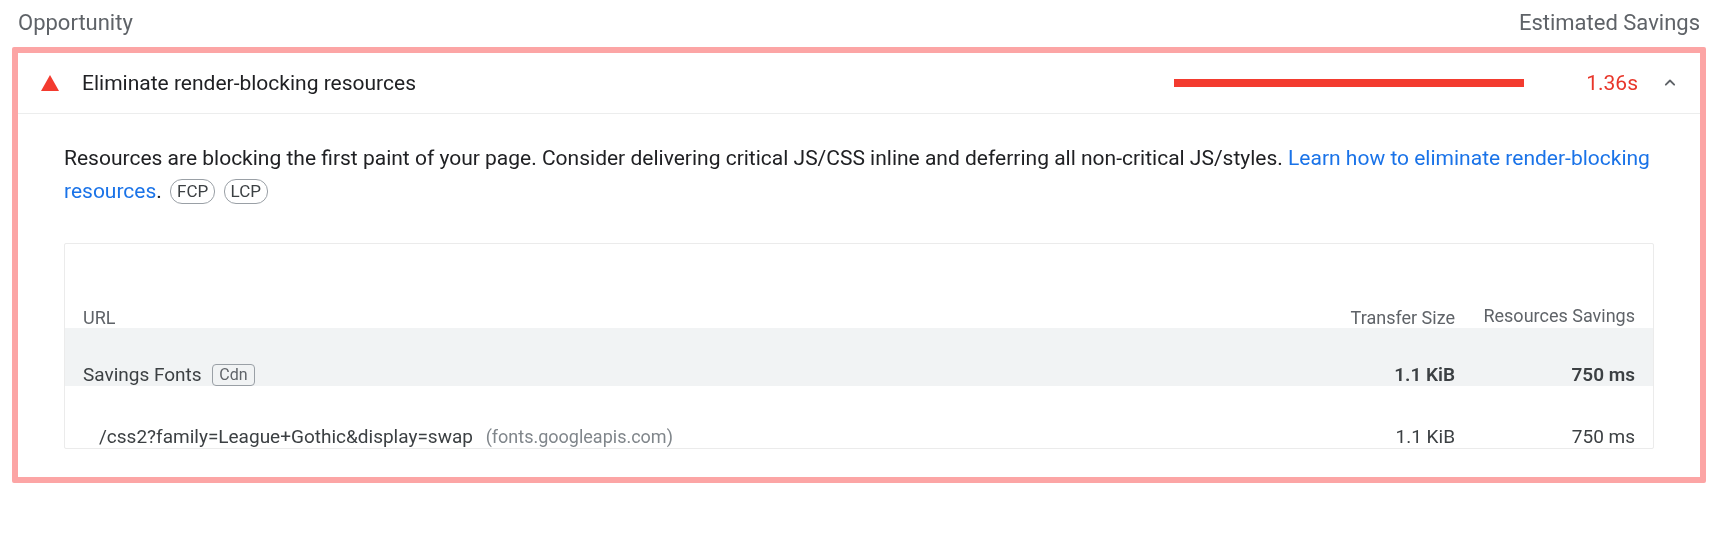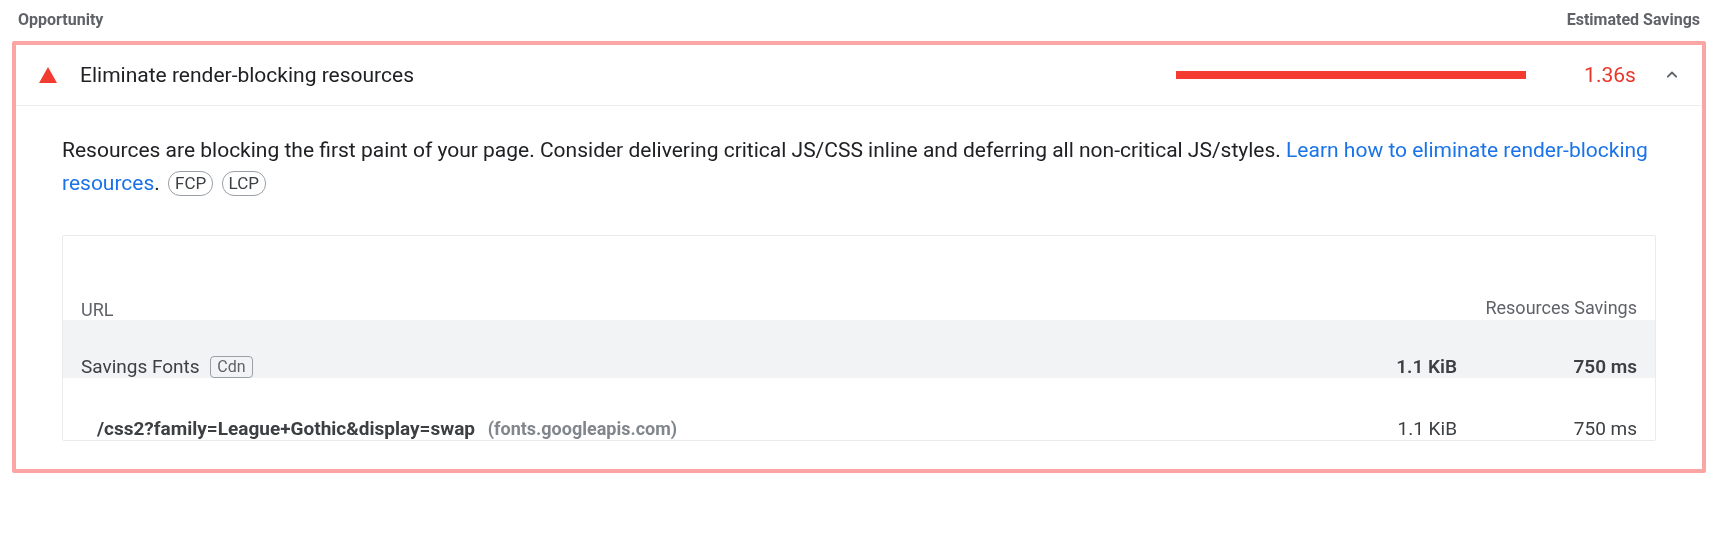--- a/index.html
+++ b/index.html
@@ -6,26 +6,25 @@
     body {
       font-family: Roboto, -apple-system, BlinkMacSystemFont, "Segoe UI", Helvetica, Arial, sans-serif;
       background: #fff;
       padding: 0 12px 12px 12px;
       width: 1718px;
     }
     .headers {
       display: flex;
       justify-content: space-between;
       color: #5f6368;
-      font-size: 16px;
+      font-size: 22px;
       padding: 10px 6px 12px 6px;
-      font-weight: bold;
     }
     .card {
-      border: 4px solid #fca5a5;
+      border: 6px solid #fca5a5;
       border-radius: 2px;
       background: #fff;
     }
     .summary {
       display: flex;
       align-items: center;
       padding: 18px 20px 18px 22px;
       cursor: pointer;
     }
     .severity-icon {
@@ -46,21 +45,21 @@
       height: 8px;
       width: 350px;
       background: #f33b2f;
       margin-right: 54px;
     }
     .savings-val {
       color: #e8362a;
       font-size: 21px;
       margin-right: 22px;
       min-width: 60px;
-      text-align: center;
+      text-align: right;
     }
     .chevron {
       color: #5f6368;
       display: flex;
       align-items: center;
     }
     .chevron svg { display:block; }
     .details {
       border-top: 1px solid #eceded;
       padding: 28px 46px 28px 46px;
@@ -108,21 +107,21 @@
       min-height: 58px;
       color: #3c4043;
       font-size: 19px;
     }
     .trgroup .bold { font-weight: 600; color:#3c4043; }
     .tritem {
       min-height: 62px;
       font-size: 19px;
       color: #3c4043;
     }
-    .tritem .col-url { padding-left: 16px; font-weight: bold; }
+    .tritem .col-url { padding-left: 16px; }
     .host { color: #80868b; font-size: 18px; margin-left: 8px; }
     .pill {
       display: inline-block;
       border: 1px solid #9aa0a6;
       border-radius: 4px;
       padding: 0px 6px 1px 6px;
       font-size: 16px;
       color: #5f6368;
       vertical-align: 1px;
       margin-left: 6px;
@@ -160,20 +159,21 @@
   <div class="details">
     <p class="desc">
       <span>Resources are blocking the first paint of your page. Consider delivering critical JS/CSS inline and deferring all non-critical JS/styles. </span><a href="#">Learn how to eliminate render-blocking resources</a><span>.</span>
       <span class="chip">FCP</span>
       <span class="chip">LCP</span>
     </p>
 
     <div class="table">
       <div class="trow thead">
         <div class="col-url">URL</div>
+        <div class="col-size">Transfer Size</div>
         <div class="col-sav">Resources Savings</div>
       </div>
       <div class="trow trgroup">
         <div class="col-url">
           <span>Savings Fonts</span>
           <span class="pill">Cdn</span>
         </div>
         <div class="col-size bold">1.1 KiB</div>
         <div class="col-sav bold">750 ms</div>
       </div>

